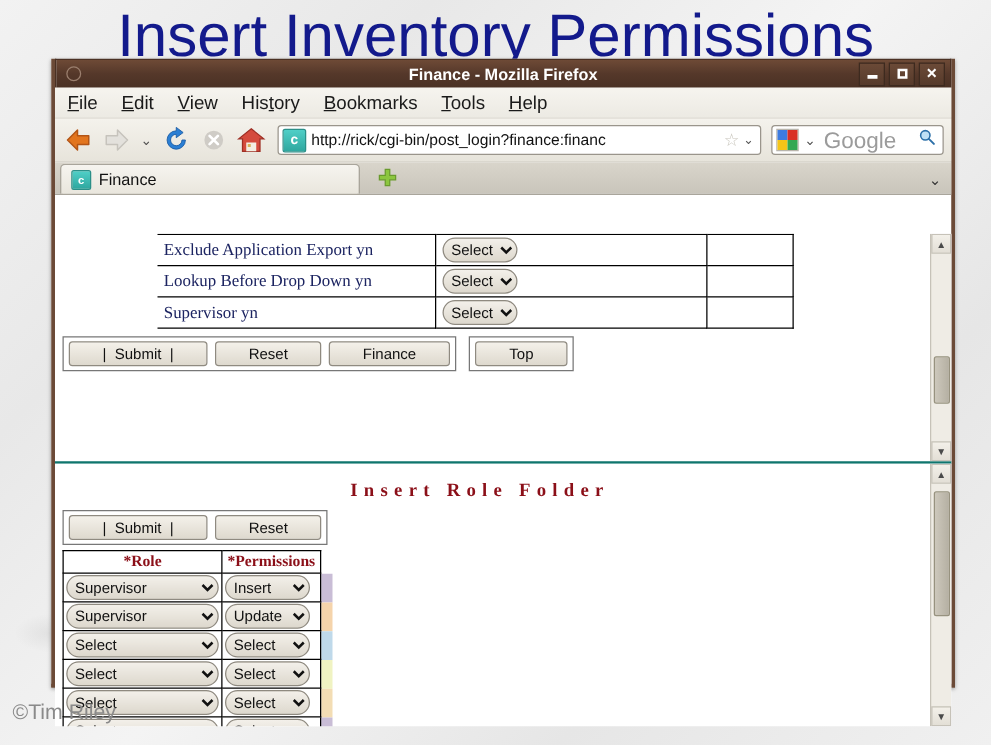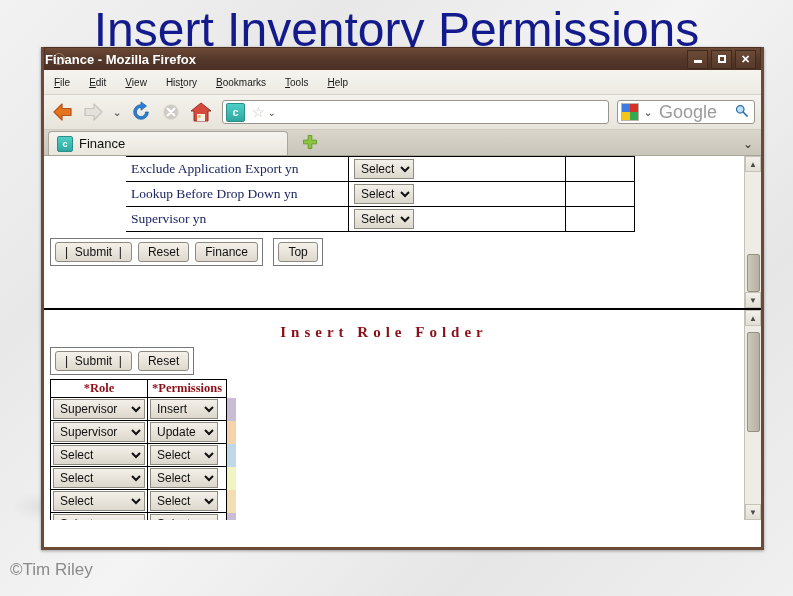--- a/index.html
+++ b/index.html
@@ -68,21 +68,21 @@
   .titlebar-dot {
     width: 10px; height: 10px;
     border-radius: 50%;
     border: 1px solid #9b7f6e;
     margin-left: 8px;
     background: transparent;
   }
   .titlebar-title {
     position: absolute;
     left: 0; width: 100%;
-    text-align: left;
+    text-align: center;
     color: #ffffff;
     font-size: 13px;
     font-weight: bold;
     font-family: "Liberation Sans", sans-serif;
   }
   .win-buttons {
     position: absolute;
     right: 4px;
     display: flex;
     gap: 3px;
@@ -106,21 +106,21 @@
     height: 25px;
     background: linear-gradient(to bottom, #f6f4ef, #eceae3);
     border-bottom: 1px solid #d6d2c8;
     display: flex;
     align-items: center;
     padding-left: 10px;
     gap: 19px;
     box-sizing: border-box;
   }
   .menu-item {
-    font-size: 10px;
+    font-size: 15px;
     color: #1a1a1a;
     font-family: "Liberation Sans", sans-serif;
     cursor: default;
   }
   .menu-item u { text-decoration: underline; }
 
   
   .navbar {
     height: 35px;
     background: linear-gradient(to bottom, #f4f2ec, #e7e4db);
@@ -231,21 +231,21 @@
   }
 
   
   .content { position: relative; height: 364px; background: #ffffff; }
   .frame {
     position: relative;
     background: #ffffff;
     overflow: hidden;
     box-sizing: border-box;
   }
-  .frame-top { height: 154px; border-bottom: 2px solid #000000; }
+  .frame-top { height: 184px; border-bottom: 2px solid #0f766e; margin-top: 31px; }
   .frame-bottom { height: 210px; }
 
   .frame-inner { position: absolute; top:0; left:0; right: 17px; bottom: 0; overflow: hidden; }
 
   
   .vscroll {
     position: absolute;
     top: 0; right: 0; bottom: 0;
     width: 17px;
     background: #efece5;
@@ -295,47 +295,47 @@
     width: 12px; height: 12px;
     margin: 0 3px 0 0;
     vertical-align: -1px;
   }
 
   select.sel {
     font-family: "Liberation Sans", sans-serif;
     font-size: 12px;
     background: linear-gradient(to bottom, #f3f0ea, #ddd8cd);
     border: 1px solid #8f8a80;
-    border-radius: 0;
+    border-radius: 10px;
     padding: 1px 2px;
     color: #111;
     height: 20px;
   }
   select.sel-sm  { width: 60px; }
   select.sel-wide{ width: 192px; }
-  select.sel-role{ width: 92px; }
+  select.sel-role{ width: 122px; }
   select.sel-perm{ width: 68px; }
 
   .btn-group {
     display: inline-flex;
     border: 1px solid #777;
     padding: 3px 4px;
     gap: 6px;
     margin-top: 6px;
     margin-left: 6px;
     background: #ffffff;
     vertical-align: top;
   }
   .btn {
     font-family: "Liberation Sans", sans-serif;
     font-size: 12px;
     background: linear-gradient(to bottom, #f4f1ea, #ded9ce);
     border: 1px solid #8f8a80;
     border-radius: 3px;
-    padding: 2px 9px;
+    padding: 2px 26px;
     color: #111;
     white-space: pre;
   }
 
   .section-heading {
     text-align: center;
     color: #8b0f18;
     font-family: "Liberation Serif", serif;
     font-weight: bold;
     font-size: 15px;
@@ -438,20 +438,21 @@
     <div class="nav-icon">
       <svg width="24" height="24" viewBox="0 0 24 24">
         <path d="M12 3 L22 11 L19 11 L19 21 L5 21 L5 11 L2 11 Z" fill="#d44b3d" stroke="#9e2f24" stroke-width="1"></path>
         <rect x="8" y="14" width="8" height="7" fill="#f3efe3"></rect>
         <rect x="9.2" y="15.2" width="2.4" height="2.4" fill="#d9b15a"></rect>
       </svg>
     </div>
 
     <div class="urlbar">
       <div class="url-favicon">c</div>
+      <div class="url-text">http://rick/cgi-bin/post_login?finance:financ</div>
       <div class="url-star">☆</div>
       <div class="url-chev">⌄</div>
     </div>
 
     <div class="searchbar">
       <div class="g-icon">
         <i style="background:#3d7be0"></i>
           <i style="background:#d93025"></i>
         <i style="background:#f5c518"></i>
           <i style="background:#34a853"></i>

